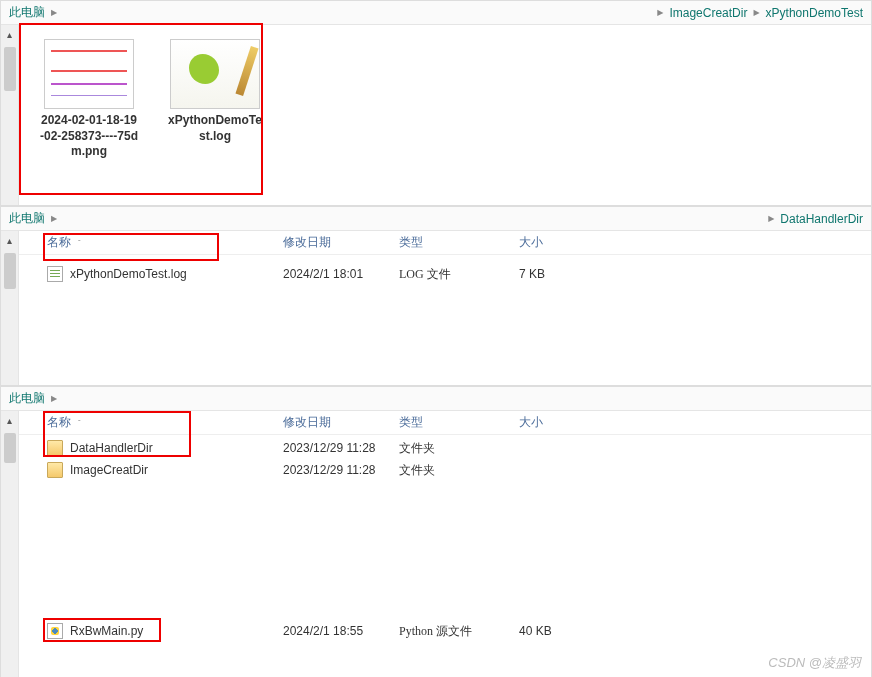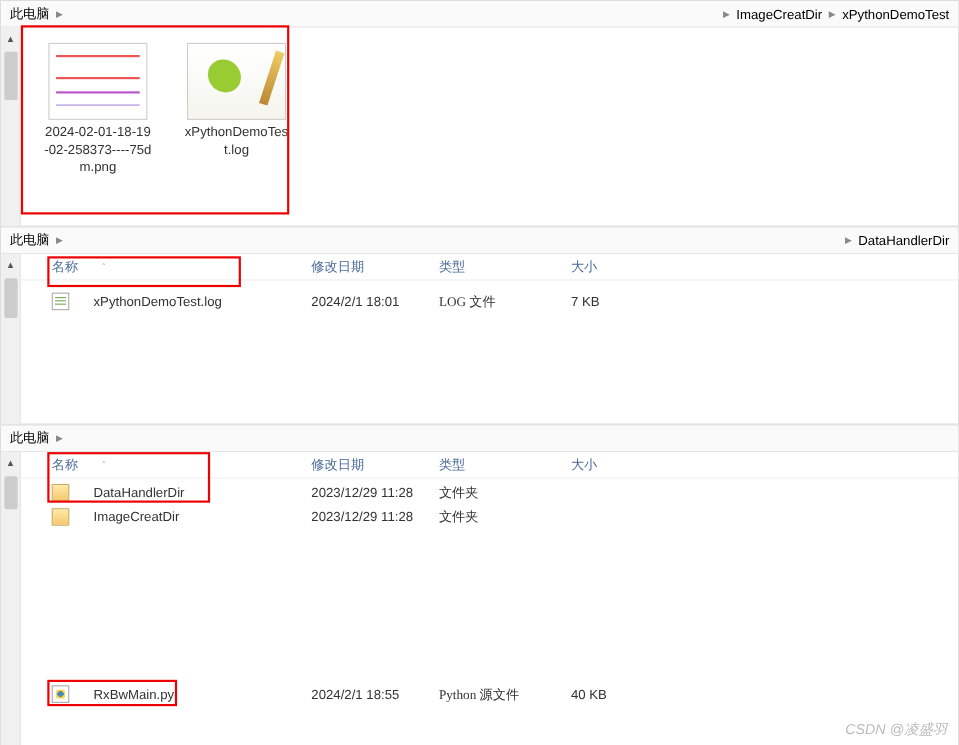--- a/index.html
+++ b/index.html
@@ -1,43 +1,43 @@
 <!DOCTYPE html>
 <html><head>
 <meta charset="utf-8">
 <style>
 * { box-sizing: border-box; margin: 0; padding: 0; }
 body { font-family: "Microsoft YaHei", "Segoe UI", sans-serif; font-size: 12px; background: #fff; color: #333; width: 872px; }
 .panel { border: 1px solid #ddd; }
 .breadcrumb { display: flex; align-items: center; height: 24px; border-bottom: 1px solid #e5e5e5; padding: 0 4px; background: #fafafa; }
-.breadcrumb span.crumb { padding: 0 4px; color: #000000; }
+.breadcrumb span.crumb { padding: 0 4px; color: #0f766e; }
 .breadcrumb span.sep { color: #888; font-size: 8px; padding: 0 2px; }
 .spacer { flex: 1; }
 .content-row { display: flex; }
 .sidebar { width: 18px; background: #f0f0f0; border-right: 1px solid #e5e5e5; display: flex; flex-direction: column; align-items: center; padding-top: 4px; }
 .sidebar .nav-btn { font-size: 10px; color: #555; cursor: pointer; height: 14px; }
 .sidebar .scrollbar-thumb { width: 12px; background: #ccc; border-radius: 2px; margin-top: 4px; }
 .icon-view { padding: 14px 20px; flex: 1; min-height: 180px; }
 .icon-grid { display: flex; gap: 26px; }
 .file-icon-cell { width: 100px; text-align: center; }
 .thumb { width: 90px; height: 70px; border: 1px solid #ccc; background: #fff; margin: 0 auto 4px; position: relative; }
 .thumb.chart::before { content:""; position:absolute; left:6px; right:6px; top:10px; height:18px; border-top:2px solid #e55; border-bottom:2px solid #e55; }
 .thumb.chart::after { content:""; position:absolute; left:6px; right:6px; bottom:12px; height:10px; border-top:2px solid #b5c; border-bottom:1px solid #a8d; }
 .thumb.notepad { background: linear-gradient(180deg,#fff,#f5f5ee); }
 .thumb.notepad::before { content:""; position:absolute; left:18px; top:14px; width:30px; height:30px; background:#9c3; border-radius:50% 60% 50% 60%; }
 .thumb.notepad::after { content:""; position:absolute; right:8px; top:6px; width:8px; height:50px; background:linear-gradient(180deg,#ec6,#b83); transform:rotate(18deg); }
-.file-label { font-size: 12px; line-height: 1.3; color: #333; word-break: break-all; }
+.file-label { font-size: 12px; line-height: 1.3; color: #333; word-break: break-all; font-weight: bold; }
 .red-box { position: absolute; border: 2px solid #e00; }
 .details-view { flex: 1; }
 .col-header { display: flex; border-bottom: 1px solid #eee; height: 24px; align-items: center; background: #fff; }
 .col-header .col { color: #4a6b99; font-size: 12px; display:flex; align-items:center; gap:4px; }
 .col-header .sort-ind { font-size: 8px; color:#888; }
 .rows { padding: 2px 0; min-height: 70px; }
 .row { display: flex; align-items: center; height: 22px; }
-.col.name { width: 264px; padding-left: 28px; display:flex; align-items:center; gap:22px; }
+.col.name { width: 264px; padding-left: 28px; display:flex; align-items:center; gap:7px; }
 .col.date { width: 116px; }
 .col.type { width: 120px; font-family: Liberation Serif, serif; }
 .col.size { width: 90px; text-align: left; padding-right: 16px; }
 .file-ico { width: 16px; height: 16px; display: inline-block; }
 .file-ico.log { background: #fff; border:1px solid #aaa; position:relative; }
 .file-ico.log::before { content:""; position:absolute; left:2px; top:3px; right:2px; height:1px; background:#7a5; box-shadow:0 3px 0 #7a5, 0 6px 0 #7a5; }
 .file-ico.folder { background: linear-gradient(180deg,#ffe9a8,#f5c96b); border:1px solid #c9a85a; border-radius:1px; }
 .file-ico.py { background:#fff; border:1px solid #aaa; position:relative; }
 .file-ico.py::before { content:""; position:absolute; left:3px; top:3px; width:8px; height:8px; background:radial-gradient(circle,#4b8bbe 50%,#ffd43b 50%); border-radius:2px; }
 .rel { position: relative; }

